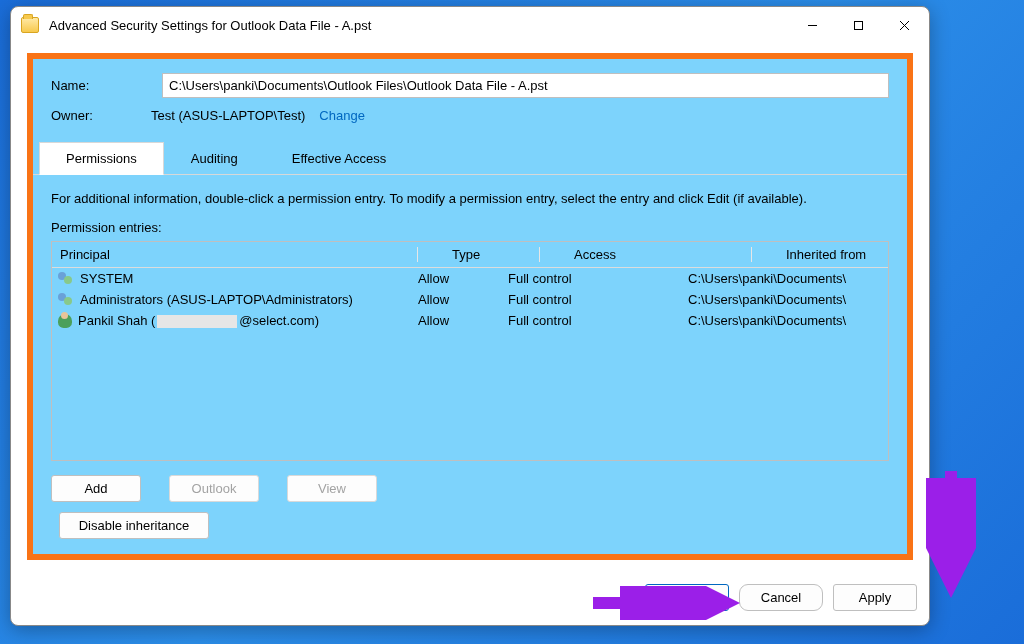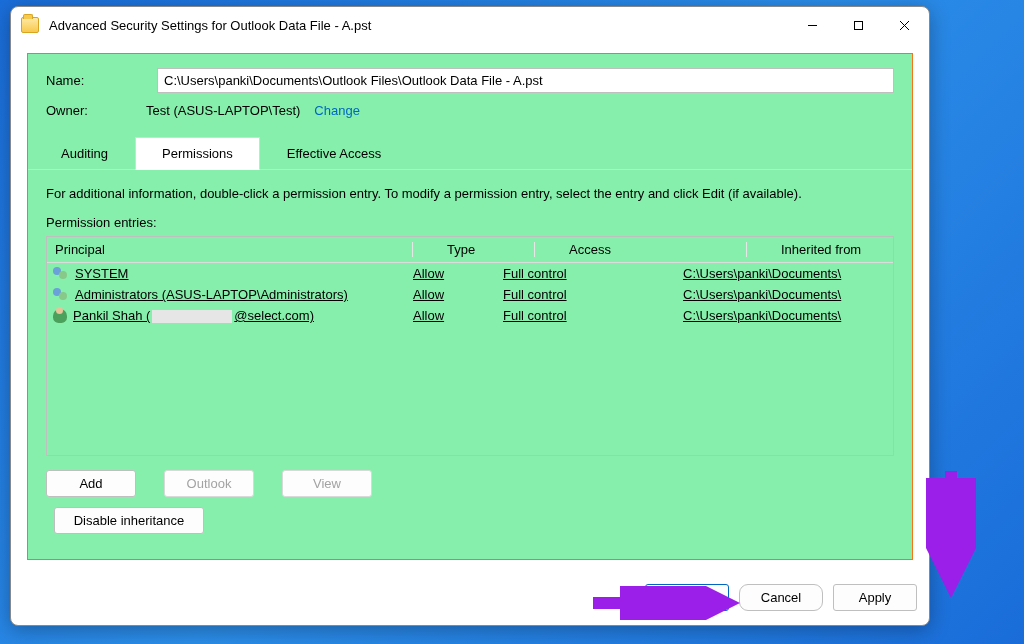--- a/index.html
+++ b/index.html
@@ -55,26 +55,26 @@
   .win-btn {
     width: 46px; height: 32px;
     display:flex; align-items:center; justify-content:center;
     color:#000;
   }
   .win-btn svg { width:11px; height:11px; stroke:currentColor; stroke-width:1; fill:none; }
 
   .content {
     flex:1;
     margin: 10px 16px 14px 16px;
-    border: 1px solid #f97316;
+    border: 6px solid #f97316;
     padding: 14px 18px 12px 18px;
     display:flex;
     flex-direction:column;
     position:relative;
-    background:#86efac;
+    background:#7dd3fc;
   }
   .row { display:flex; align-items:center; margin-bottom:10px; }
   .row .label { width: 100px; color:#000; }
   .row .value { color:#000; }
   .name-field {
     flex:1;
     border:1px solid #bfbfbf;
     padding:4px 6px;
     font: inherit;
     color:#000;
@@ -122,21 +122,21 @@
     padding: 3px 6px;
   }
   .entries-header {
     border-bottom:1px solid #dcdcdc;
     color:#000;
     padding: 5px 6px;
     gap: 32px;
   }
   .entries-header > div { border-right:1px solid #e6e6e6; padding-left:2px; }
   .entries-header > div:last-child { border-right:none; }
-  .entry-row { color:#000;text-decoration:underline; }
+  .entry-row { color:#000; }
   .principal-cell { display:flex; align-items:center; gap:6px; }
   .people-icon {
     width:16px; height:14px; position:relative;
   }
   .people-icon:before, .people-icon:after {
     content:""; position:absolute; border-radius:50%;
   }
   .people-icon:before {
     width:8px; height:8px; background:#6aa1d8; left:0; top:0;
   }
@@ -220,22 +220,22 @@
       <input class="name-field" value="C:\Users\panki\Documents\Outlook Files\Outlook Data File - A.pst" style="">
     </div>
 
     <div class="row">
       <span class="label">Owner:</span>
       <span class="value">Test (ASUS-LAPTOP\Test)</span>
       <span class="change-link">Change</span>
     </div>
 
     <div class="tabs">
+      <div class="tab active">Permissions</div>
       <div class="tab">Auditing</div>
-      <div class="tab active">Permissions</div>
       <div class="tab">Effective Access</div>
     </div>
 
     <div class="instruction">For additional information, double-click a permission entry. To modify a permission entry, select the entry and click Edit (if available).</div>
     <div class="list-label">Permission entries:</div>
 
     <div class="entries">
       <div class="entries-header">
         <div>Principal</div>
         <div>Type</div>

